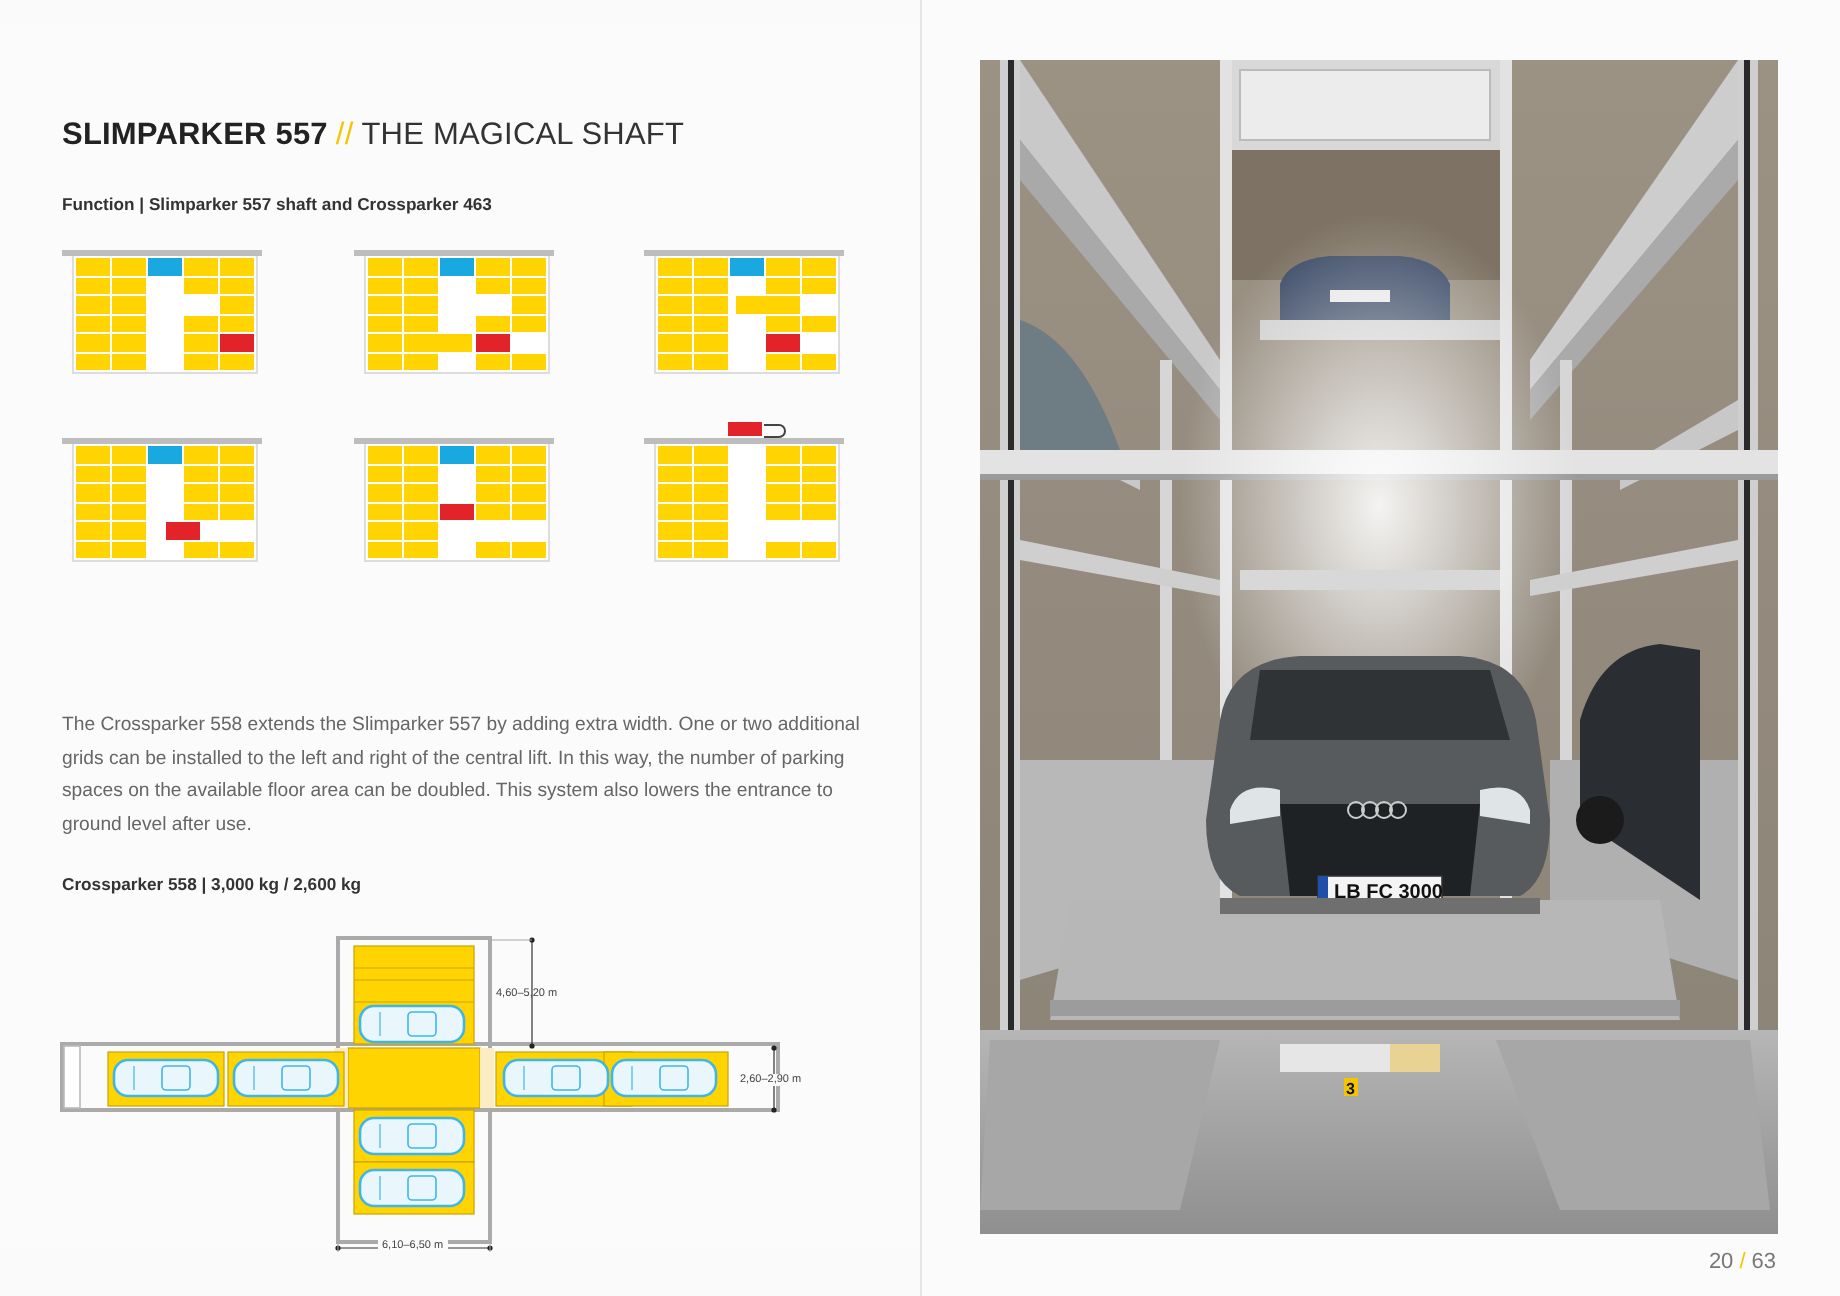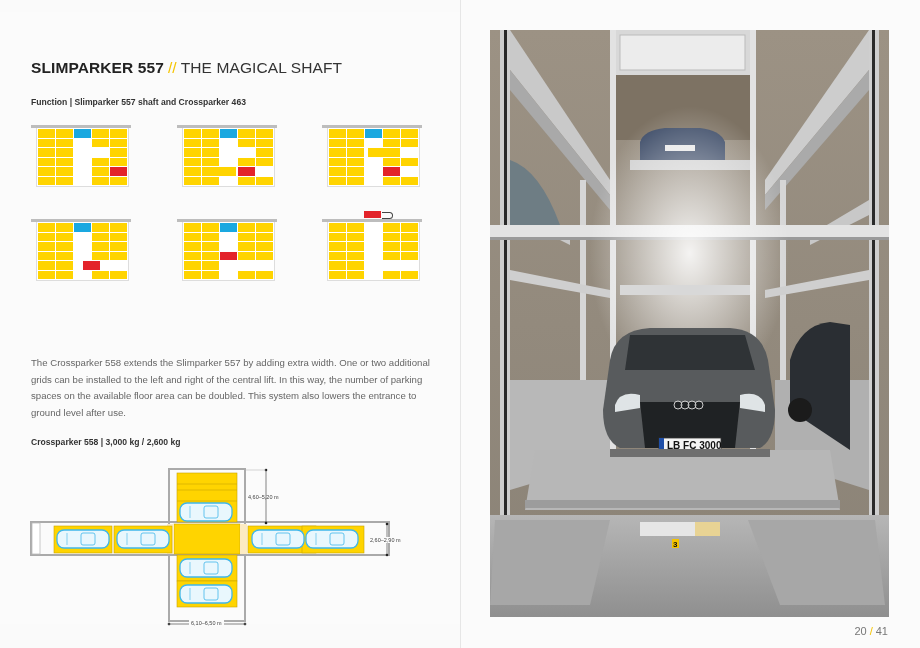--- a/index.html
+++ b/index.html
@@ -356,14 +356,14 @@
     <path d="M5 490 L120 490 L100 575 L0 575 Z" fill="#a7a7a7"></path>
     <path d="M258 490 L385 490 L395 575 L290 575 Z" fill="#a7a7a7"></path>
     <rect x="150" y="492" width="80" height="14" fill="#e6e6e6"></rect>
     <rect x="205" y="492" width="25" height="14" fill="#e9c65e" opacity="0.6"></rect>
     <rect x="182" y="509" width="7" height="9" fill="#f5c400"></rect>
     <text x="183" y="517" font-family="Liberation Sans, sans-serif" font-size="8" font-weight="bold" fill="#111">3</text>
   </svg>
 </div>
 
 <div class="pagenum">
-  <span>20</span><span class="sl">/</span><span>41</span>
+  <span>20</span><span class="sl">/</span><span>63</span>
 </div>
 
 </body></html>

